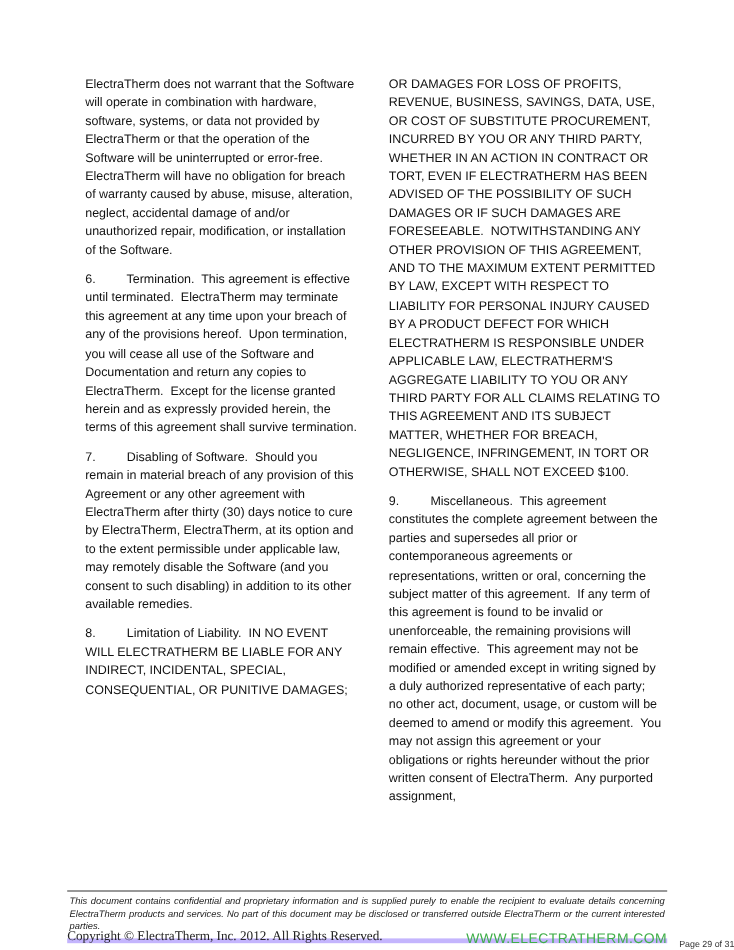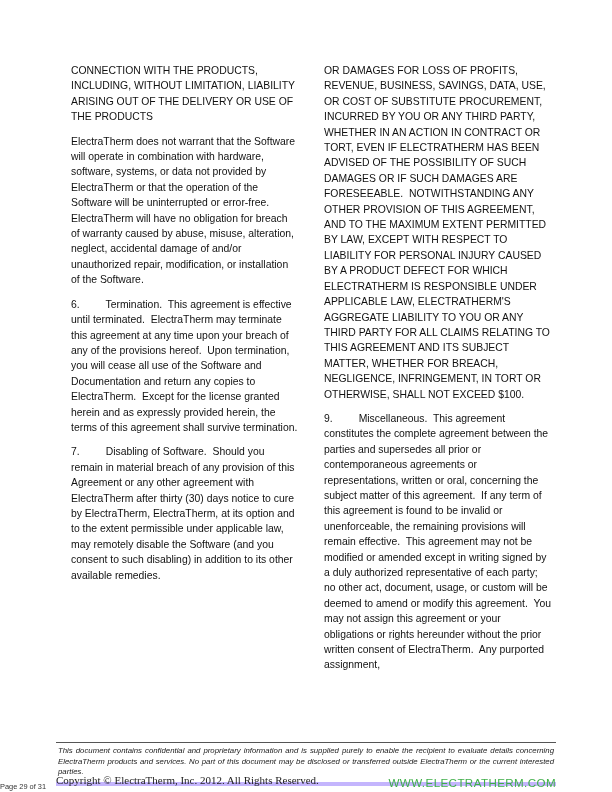--- a/index.html
+++ b/index.html
@@ -47,43 +47,43 @@
     position: absolute;
     left: 56px; top: 774px;
     font-family: "Liberation Serif", serif;
     font-size: 11px;
     color: #222222;
   }
   .page-number {
     position: absolute;
     top: 782px; left: 0;
     width: 100%;
-    text-align: left;
+    text-align: right;
     font-size: 7.4px;
     color: #333333;
   }
   .website {
     position: absolute;
     top: 776px; right: 56px;
     font-size: 11.6px;
     font-weight: 400;
     letter-spacing: 0.4px;
   }
 </style>
 </head>
 <body>
 
 <div class="page">
 
   <div class="content">
     <div class="col">
-      <p class="para">CONNECTION WITH THE PRODUCTS, INCLUDING, WITHOUT LIMITATION, LIABILITY ARISING OUT OF THE DELIVERY OR USE OF THE PRODUCTS</p>
       <p class="para">ElectraTherm does not warrant that the Software will operate in combination with hardware, software, systems, or data not provided by ElectraTherm or that the operation of the Software will be uninterrupted or error-free.  ElectraTherm will have no obligation for breach of warranty caused by abuse, misuse, alteration, neglect, accidental damage of and/or unauthorized repair, modification, or installation of the Software.</p>
       <p class="para">6.         Termination.  This agreement is effective until terminated.  ElectraTherm may terminate this agreement at any time upon your breach of any of the provisions hereof.  Upon termination, you will cease all use of the Software and Documentation and return any copies to ElectraTherm.  Except for the license granted herein and as expressly provided herein, the terms of this agreement shall survive termination.</p>
       <p class="para">7.         Disabling of Software.  Should you remain in material breach of any provision of this Agreement or any other agreement with ElectraTherm after thirty (30) days notice to cure by ElectraTherm, ElectraTherm, at its option and to the extent permissible under applicable law, may remotely disable the Software (and you consent to such disabling) in addition to its other available remedies.</p>
+      <p class="para">8.         Limitation of Liability.  IN NO EVENT WILL ELECTRATHERM BE LIABLE FOR ANY INDIRECT, INCIDENTAL, SPECIAL, CONSEQUENTIAL, OR PUNITIVE DAMAGES;</p>
     </div>
     <div class="col">
       <p class="para">OR DAMAGES FOR LOSS OF PROFITS, REVENUE, BUSINESS, SAVINGS, DATA, USE, OR COST OF SUBSTITUTE PROCUREMENT, INCURRED BY YOU OR ANY THIRD PARTY, WHETHER IN AN ACTION IN CONTRACT OR TORT, EVEN IF ELECTRATHERM HAS BEEN ADVISED OF THE POSSIBILITY OF SUCH DAMAGES OR IF SUCH DAMAGES ARE FORESEEABLE.  NOTWITHSTANDING ANY OTHER PROVISION OF THIS AGREEMENT, AND TO THE MAXIMUM EXTENT PERMITTED BY LAW, EXCEPT WITH RESPECT TO LIABILITY FOR PERSONAL INJURY CAUSED BY A PRODUCT DEFECT FOR WHICH ELECTRATHERM IS RESPONSIBLE UNDER APPLICABLE LAW, ELECTRATHERM'S AGGREGATE LIABILITY TO YOU OR ANY THIRD PARTY FOR ALL CLAIMS RELATING TO THIS AGREEMENT AND ITS SUBJECT MATTER, WHETHER FOR BREACH, NEGLIGENCE, INFRINGEMENT, IN TORT OR OTHERWISE, SHALL NOT EXCEED $100.</p>
       <p class="para">9.         Miscellaneous.  This agreement constitutes the complete agreement between the parties and supersedes all prior or contemporaneous agreements or representations, written or oral, concerning the subject matter of this agreement.  If any term of this agreement is found to be invalid or unenforceable, the remaining provisions will remain effective.  This agreement may not be modified or amended except in writing signed by a duly authorized representative of each party; no other act, document, usage, or custom will be deemed to amend or modify this agreement.  You may not assign this agreement or your obligations or rights hereunder without the prior written consent of ElectraTherm.  Any purported assignment,</p>
     </div>
   </div>
 
   <div class="notice">This document contains confidential and proprietary information and is supplied purely to enable the recipient to evaluate details concerning ElectraTherm products and services.  No part of this document may be disclosed or transferred outside ElectraTherm or the current interested parties.</div>
 
   <div class="copyright">Copyright © ElectraTherm, Inc. 2012. All Rights Reserved.</div>

